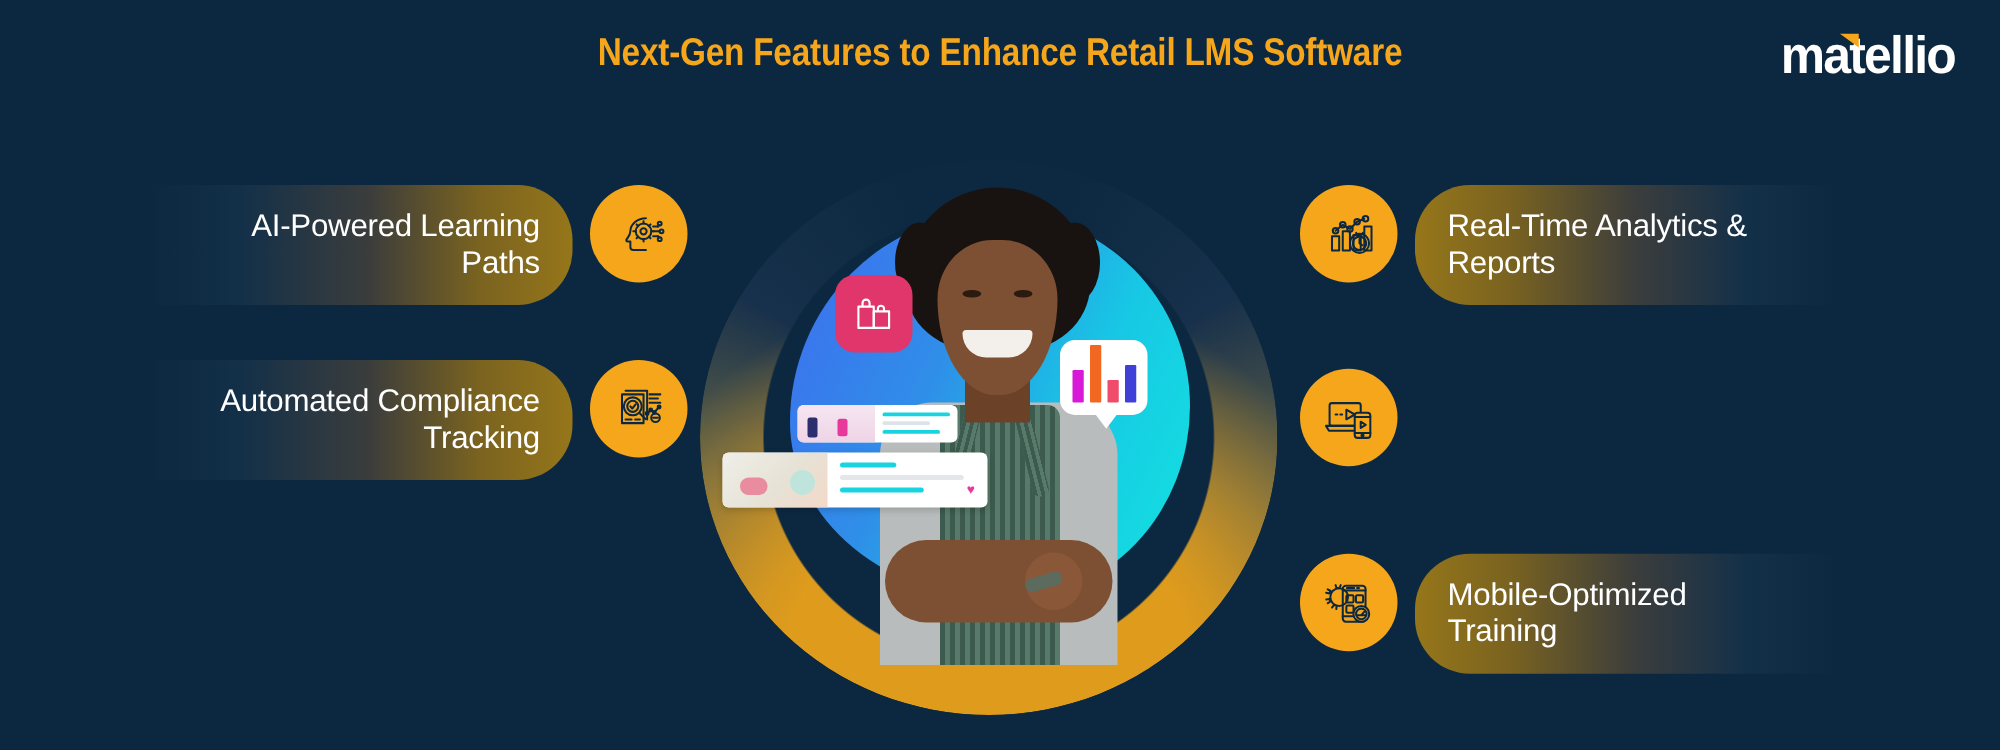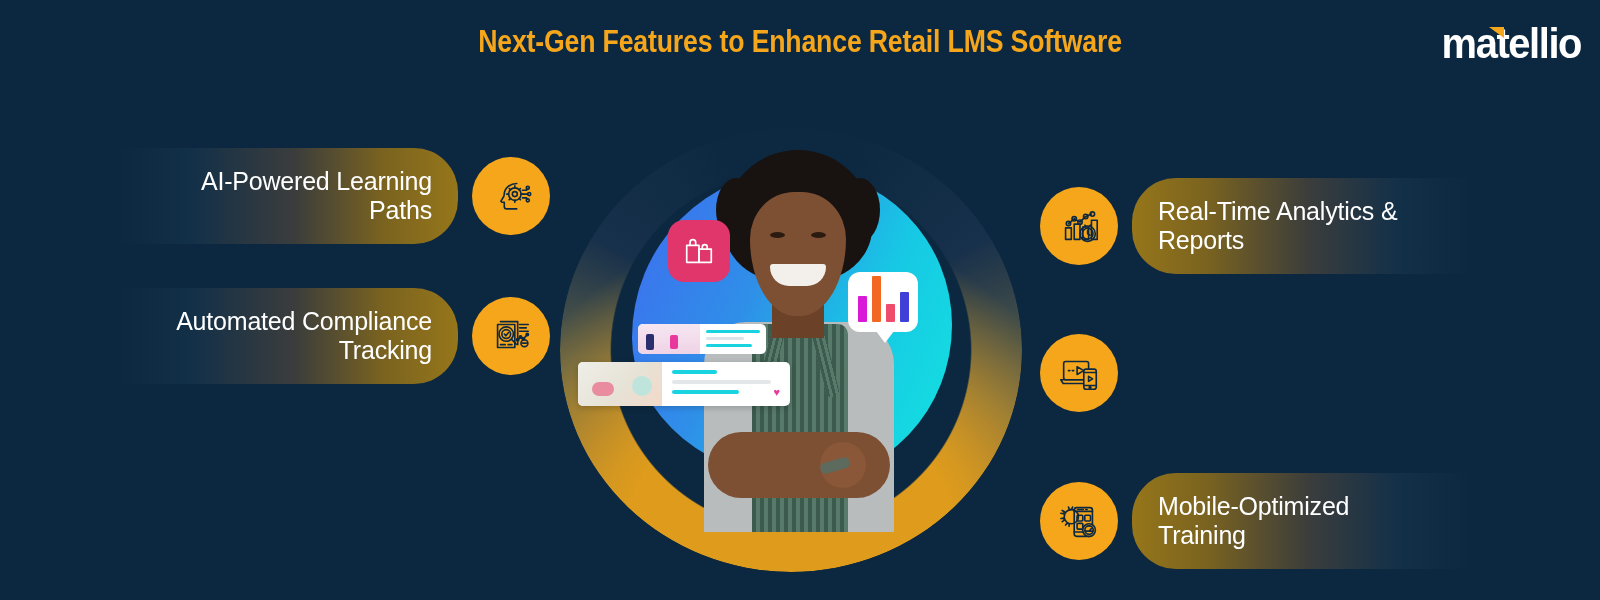--- a/index.html
+++ b/index.html
@@ -24,21 +24,21 @@
     color:#F6A61B;
     font-size:31px;
     font-weight:bold;
     letter-spacing:-0.2px;
     transform:scaleX(0.86);
     transform-origin:50% 50%;
     white-space:nowrap;
   }
   .logo {
     position:absolute;
-    right:19px; top:22px;
+    right:36px; top:22px;
     height:44px;
     width:170px;
   }
   .logo-text {
     color:#FFFFFF;
     font-size:42px;
     font-weight:bold;
     letter-spacing:-1.5px;
     line-height:44px;
     transform:scaleX(0.95);
@@ -52,24 +52,23 @@
     width:0; height:0;
     border-left:15px solid transparent;
     border-top:11px solid #F6A61B;
   }
 
   
   .feature {
     position:absolute;
     height:96px;
     display:flex;
-    align-items:center;
   }
   .feature.left  { left:118px;  width:432px; }
-  .feature.right { left:1040px; width:432px;margin-top:30px; }
+  .feature.right { left:1040px; width:432px; }
 
   .pill {
     height:96px;
     flex:1 1 auto;
     display:flex;
     align-items:center;
     padding:0 26px;
   }
   .feature.left .pill {
     background:linear-gradient(90deg,#0C2840 0%, #133049 22%, #3B3D3C 52%, #7A6320 78%, #96761A 100%);

